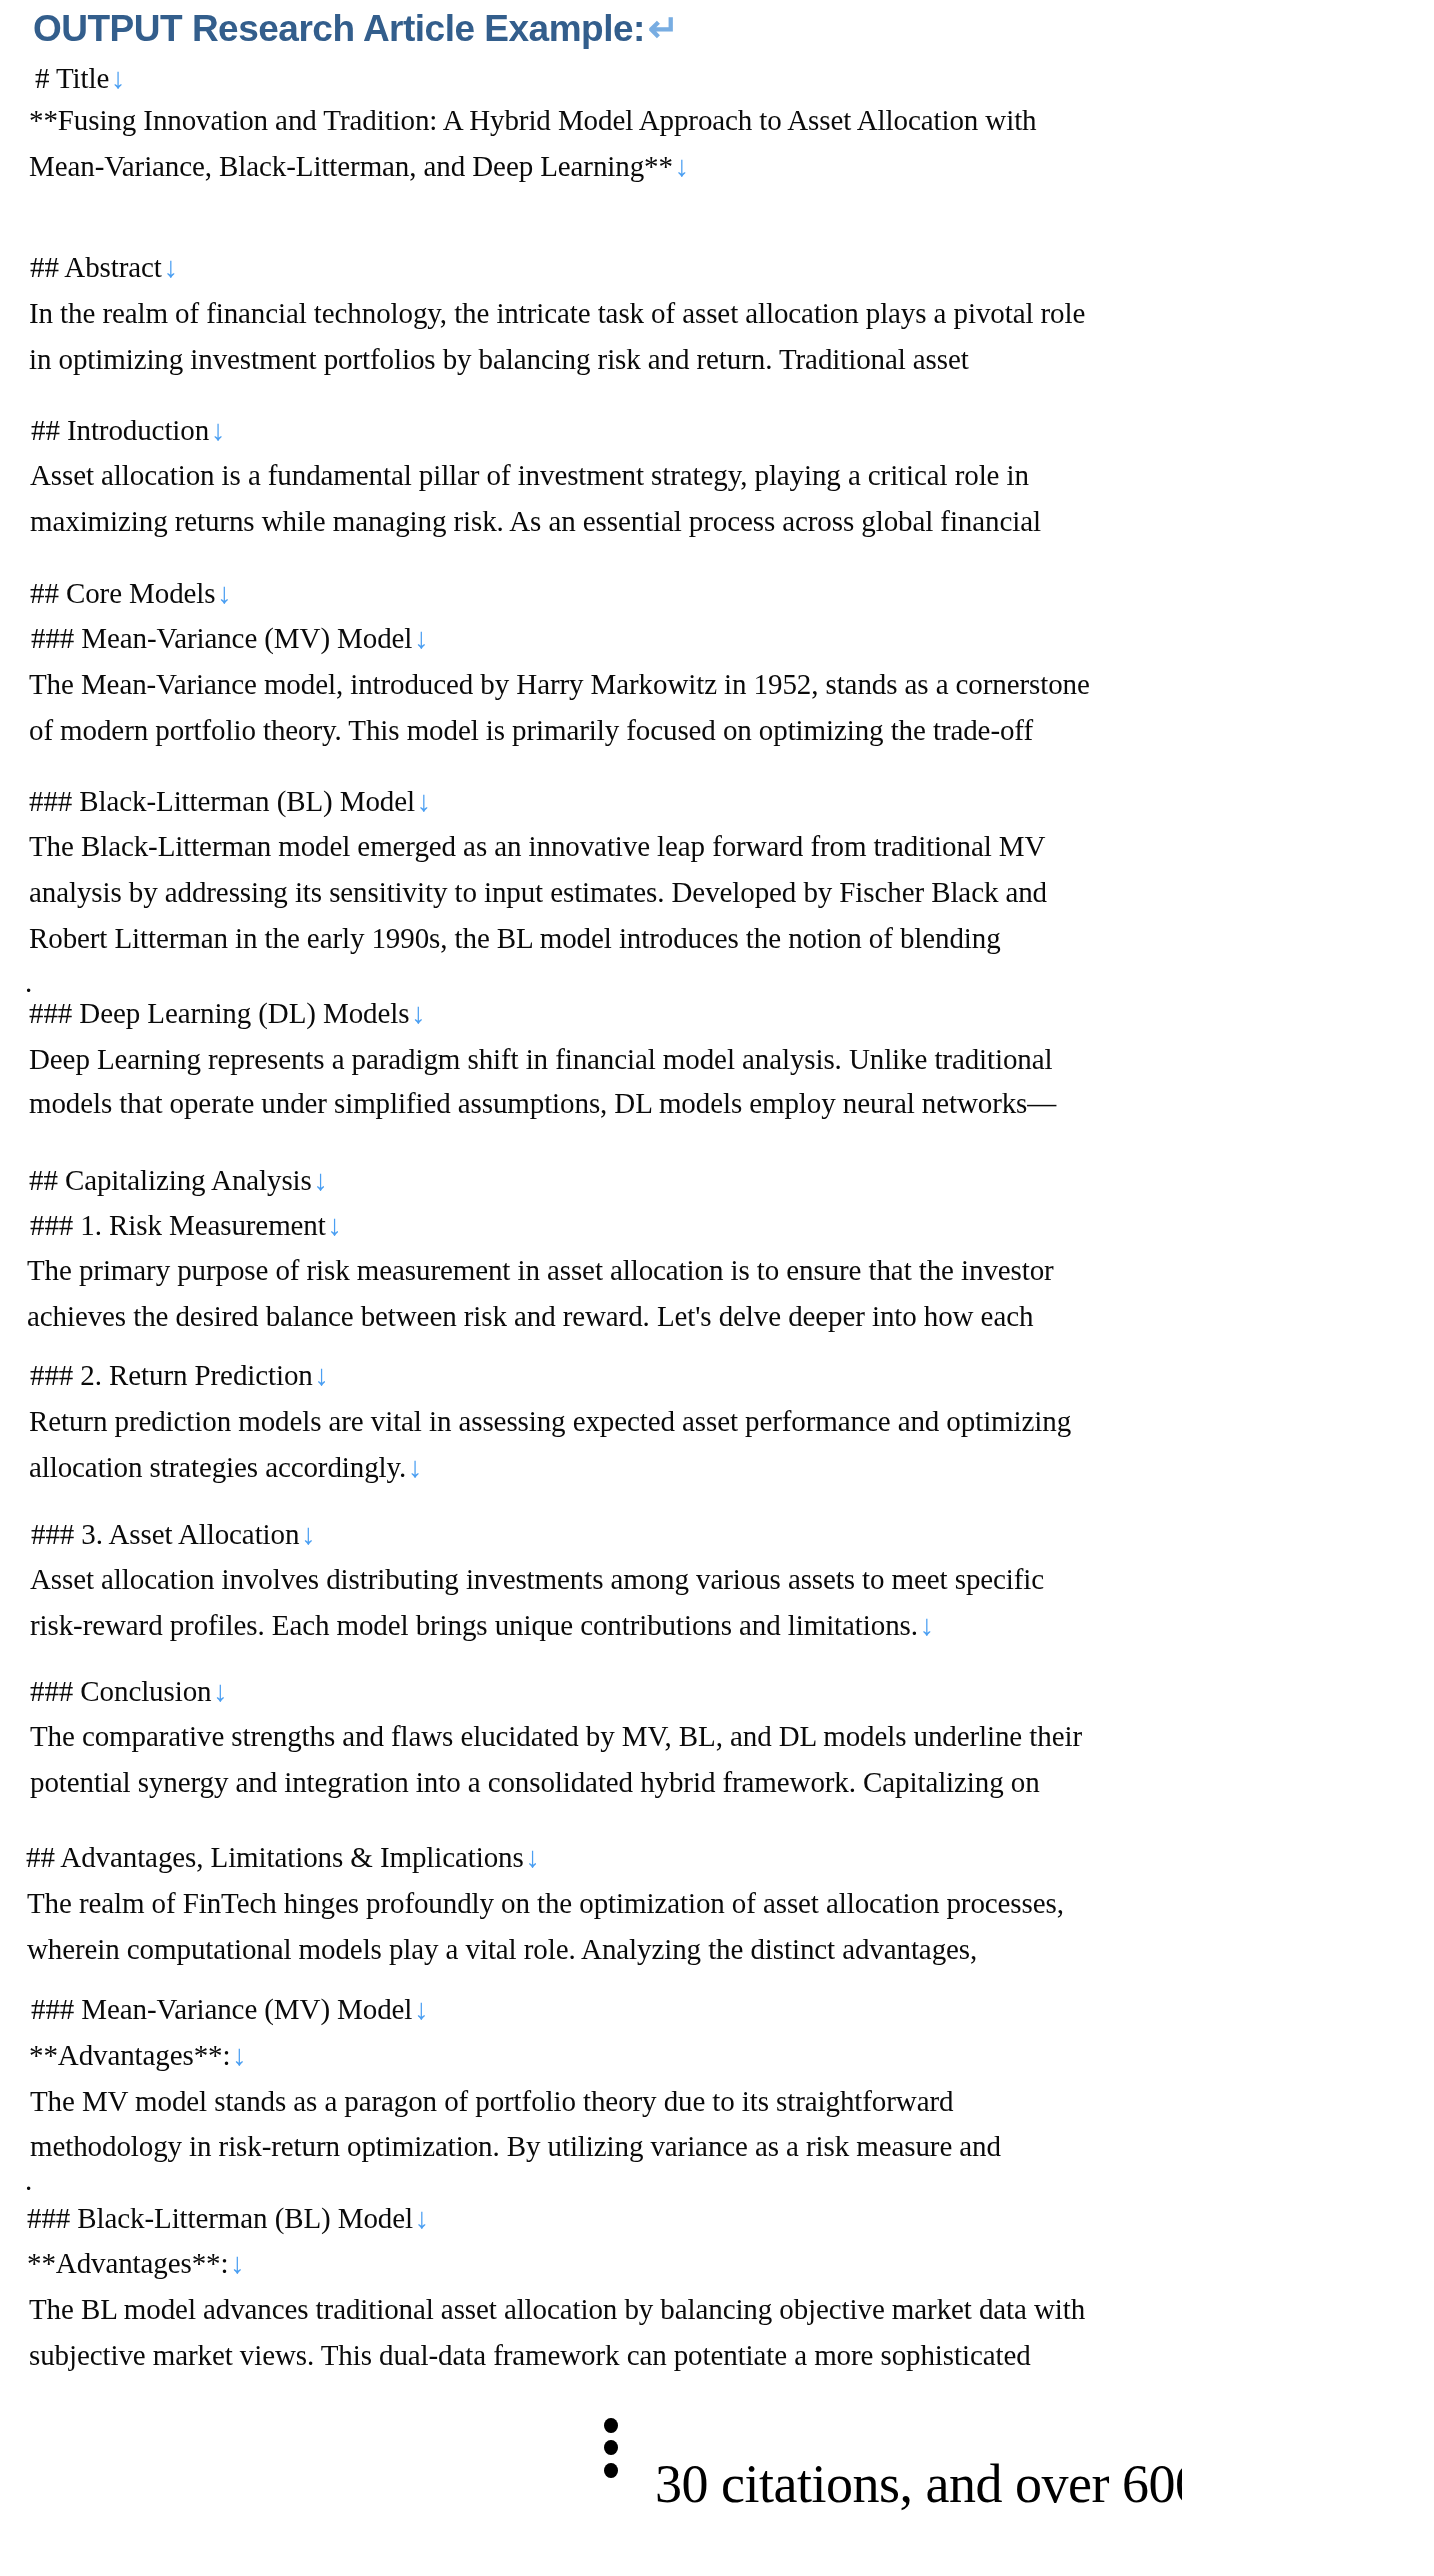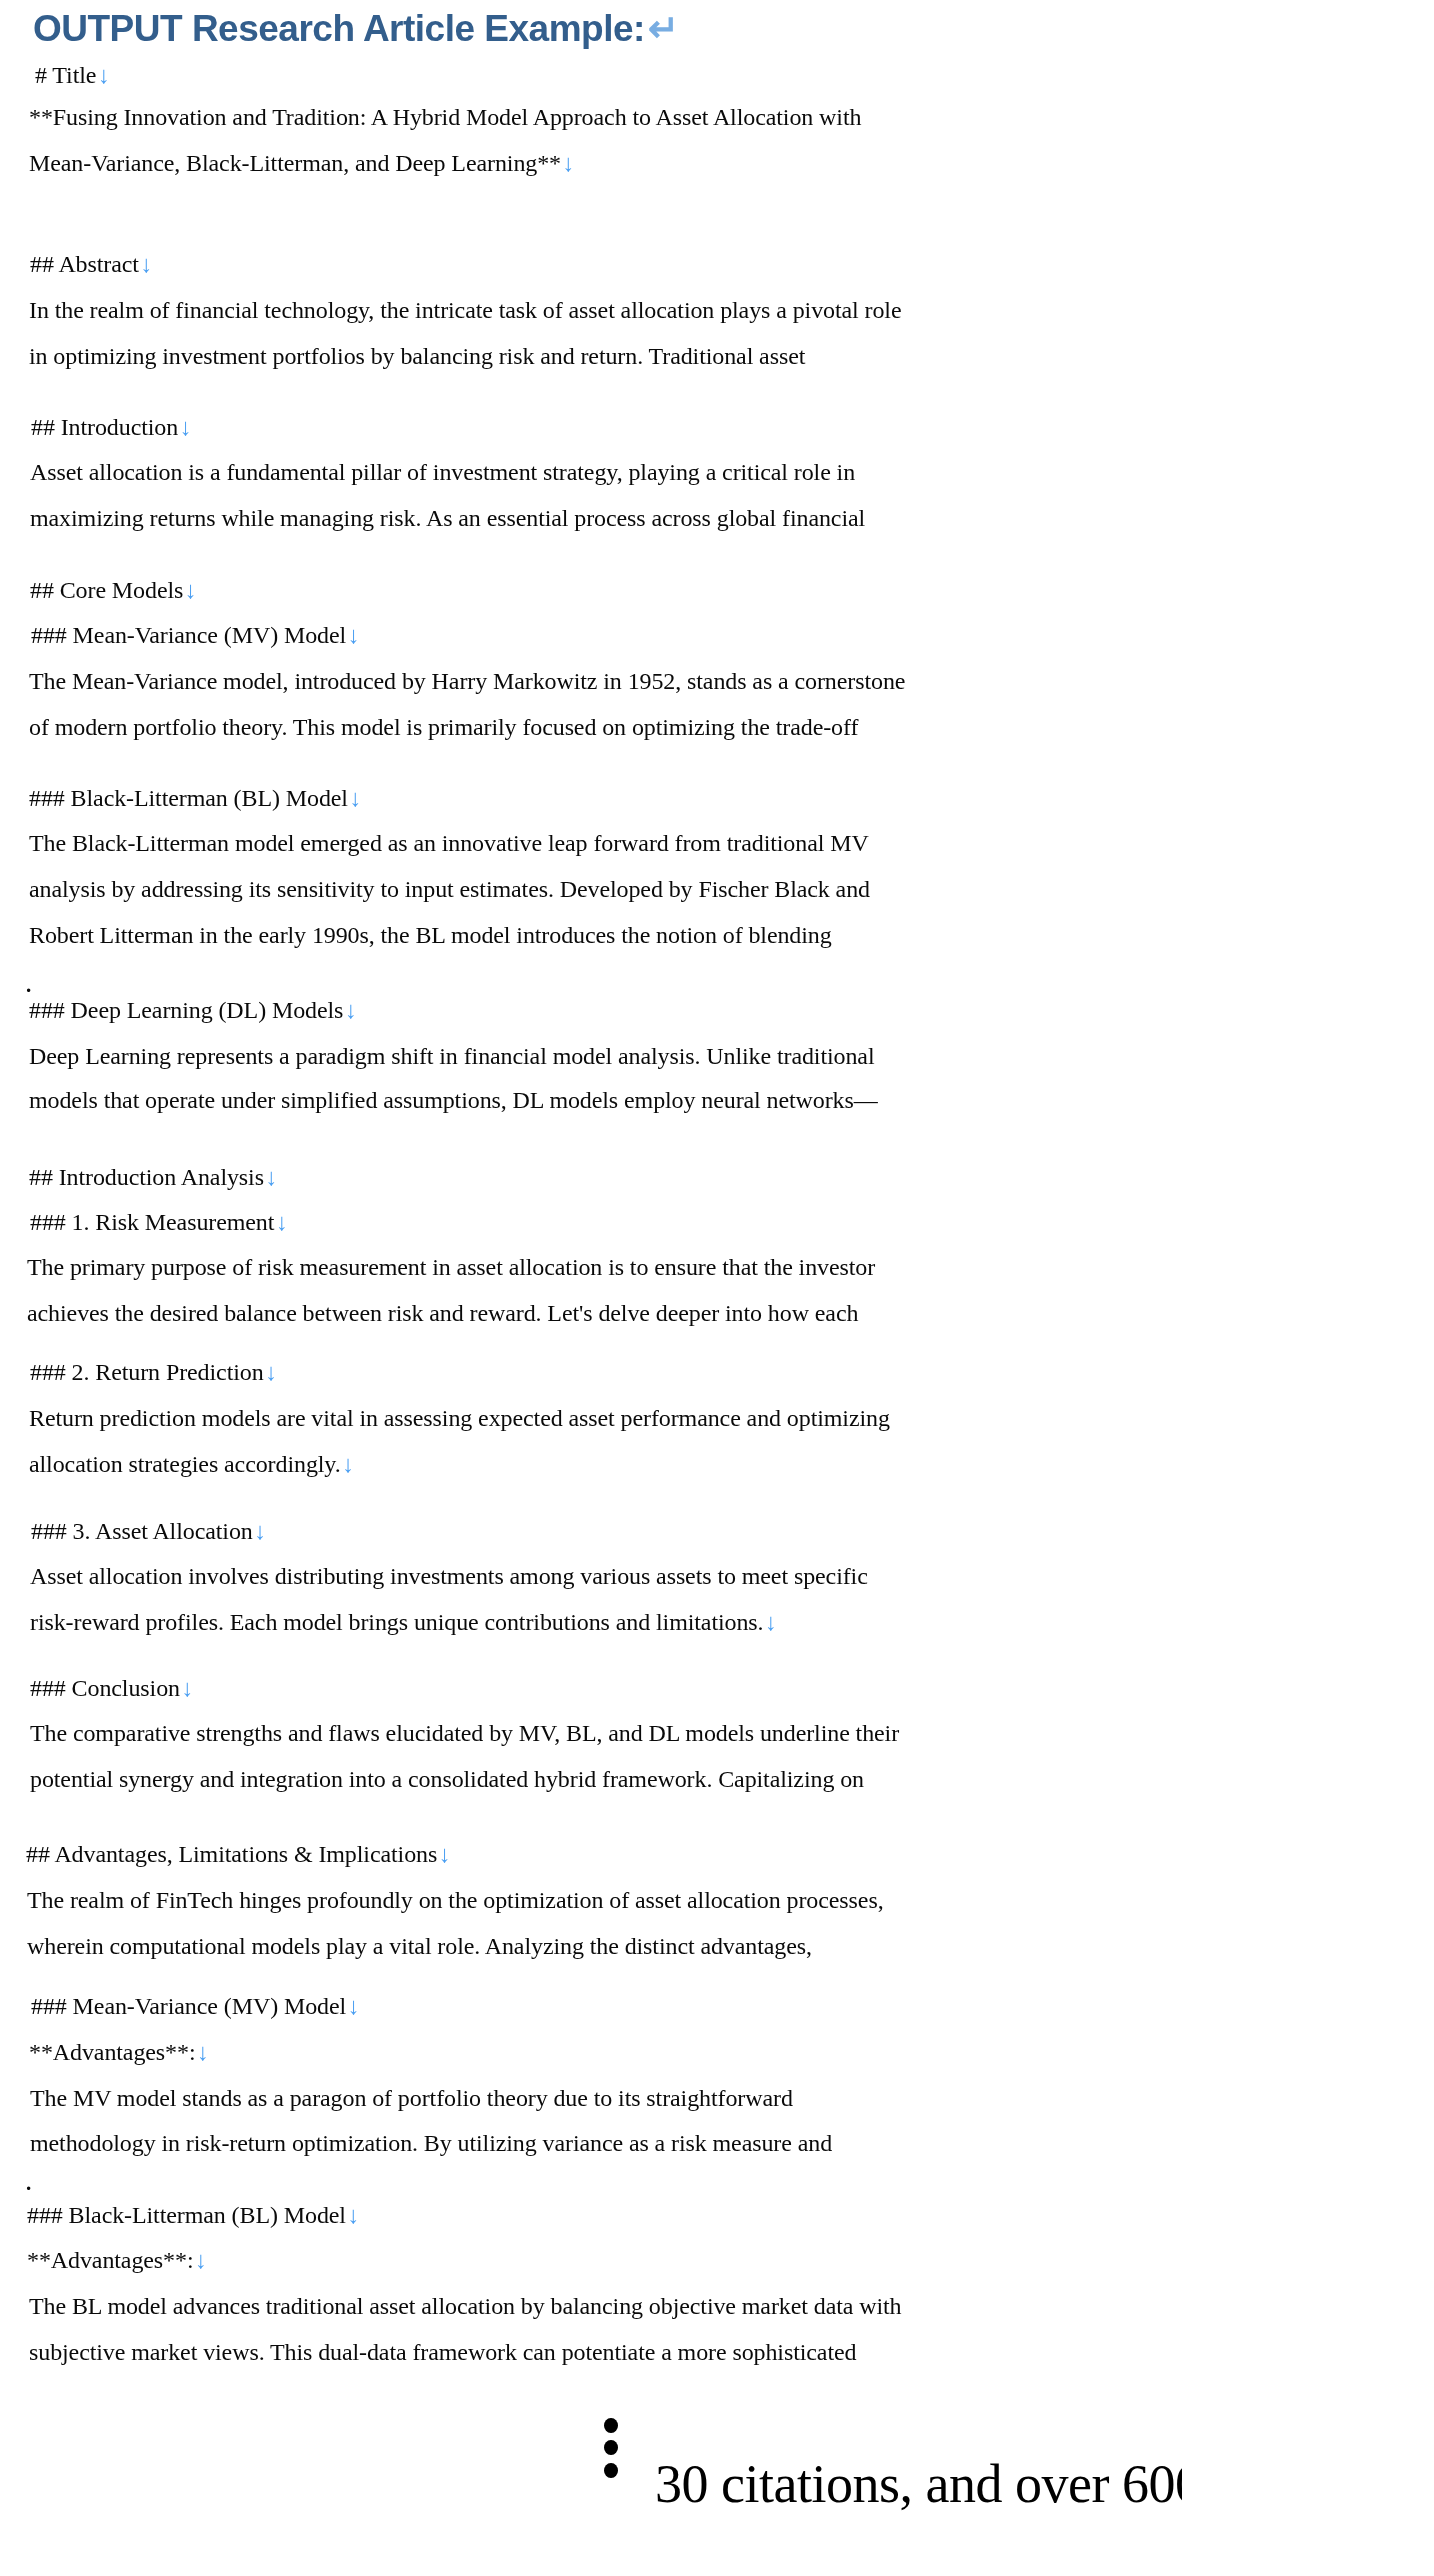--- a/index.html
+++ b/index.html
@@ -1,18 +1,18 @@
 <!DOCTYPE html>
 <html style="font-size:8.3px"><head>
 <meta charset="utf-8">
 <style>
   html,body{margin:0;padding:0;background:#fff;}
   #page{position:relative;width:1182px;height:2576px;background:#ffffff;overflow:hidden;
         font-family:"Liberation Serif",serif;color:#0a0a0a;}
-  .ln{position:absolute;white-space:pre;font-size:24px;line-height:1.15;letter-spacing:-0.1px;color:#0a0a0a;}
+  .ln{position:absolute;white-space:pre;font-size:29px;line-height:1.15;letter-spacing:-0.1px;color:#0a0a0a;}
   .doc-title{position:absolute;font-family:"Liberation Sans",sans-serif;font-weight:bold;
              font-size:37px;letter-spacing:-0.5px;color:#335E8C;white-space:pre;}
   .ret{color:#78ADE2;margin-left:3.1px;}
   .ar{color:#4B9FF2;margin-left:1.6px;letter-spacing:0;}
   .dots{position:absolute;display:flex;gap:6.8px;}
   .dots i{display:block;width:14px;height:14px;border-radius:50%;background:#000;}
   .vdots{position:absolute;display:flex;flex-direction:column;gap:7.3px;}
   .vdots i{display:block;width:13.6px;height:15px;border-radius:50%;background:#000;}
   .stray{position:absolute;font-size:29px;color:#0a0a0a;}
   .footer-note{position:absolute;font-size:54px;letter-spacing:-0.5px;white-space:pre;color:#000;}
@@ -76,21 +76,21 @@
 
   <div class="ln" style="left:29px;top:997px;"><span>### Deep Learning (DL) Models</span><span class="ar">↓</span></div>
   <div class="ln" style="left:29px;top:1043px;"><span>Deep Learning represents a paradigm shift in financial model analysis. Unlike traditional</span></div>
   <div class="ln" style="left:29px;top:1087px;"><span>models that operate under simplified assumptions, DL models employ neural networks—</span></div>
   <div class="dots" style="left:1300px;top:1104px;">
       <i></i>
       <i></i>
       <i></i>
     </div>
 
-  <div class="ln" style="left:29px;top:1164px;"><span>## Introduction Analysis</span><span class="ar">↓</span></div>
+  <div class="ln" style="left:29px;top:1164px;"><span>## Capitalizing Analysis</span><span class="ar">↓</span></div>
   <div class="ln" style="left:30px;top:1209px;"><span>### 1. Risk Measurement</span><span class="ar">↓</span></div>
   <div class="ln" style="left:27px;top:1254px;"><span>The primary purpose of risk measurement in asset allocation is to ensure that the investor</span></div>
   <div class="ln" style="left:27px;top:1300px;"><span>achieves the desired balance between risk and reward. Let's delve deeper into how each</span></div>
   <div class="dots" style="left:1300px;top:1315px;">
       <i></i>
       <i></i>
       <i></i>
     </div>
 
   <div class="ln" style="left:30px;top:1359px;"><span>### 2. Return Prediction</span><span class="ar">↓</span></div>

